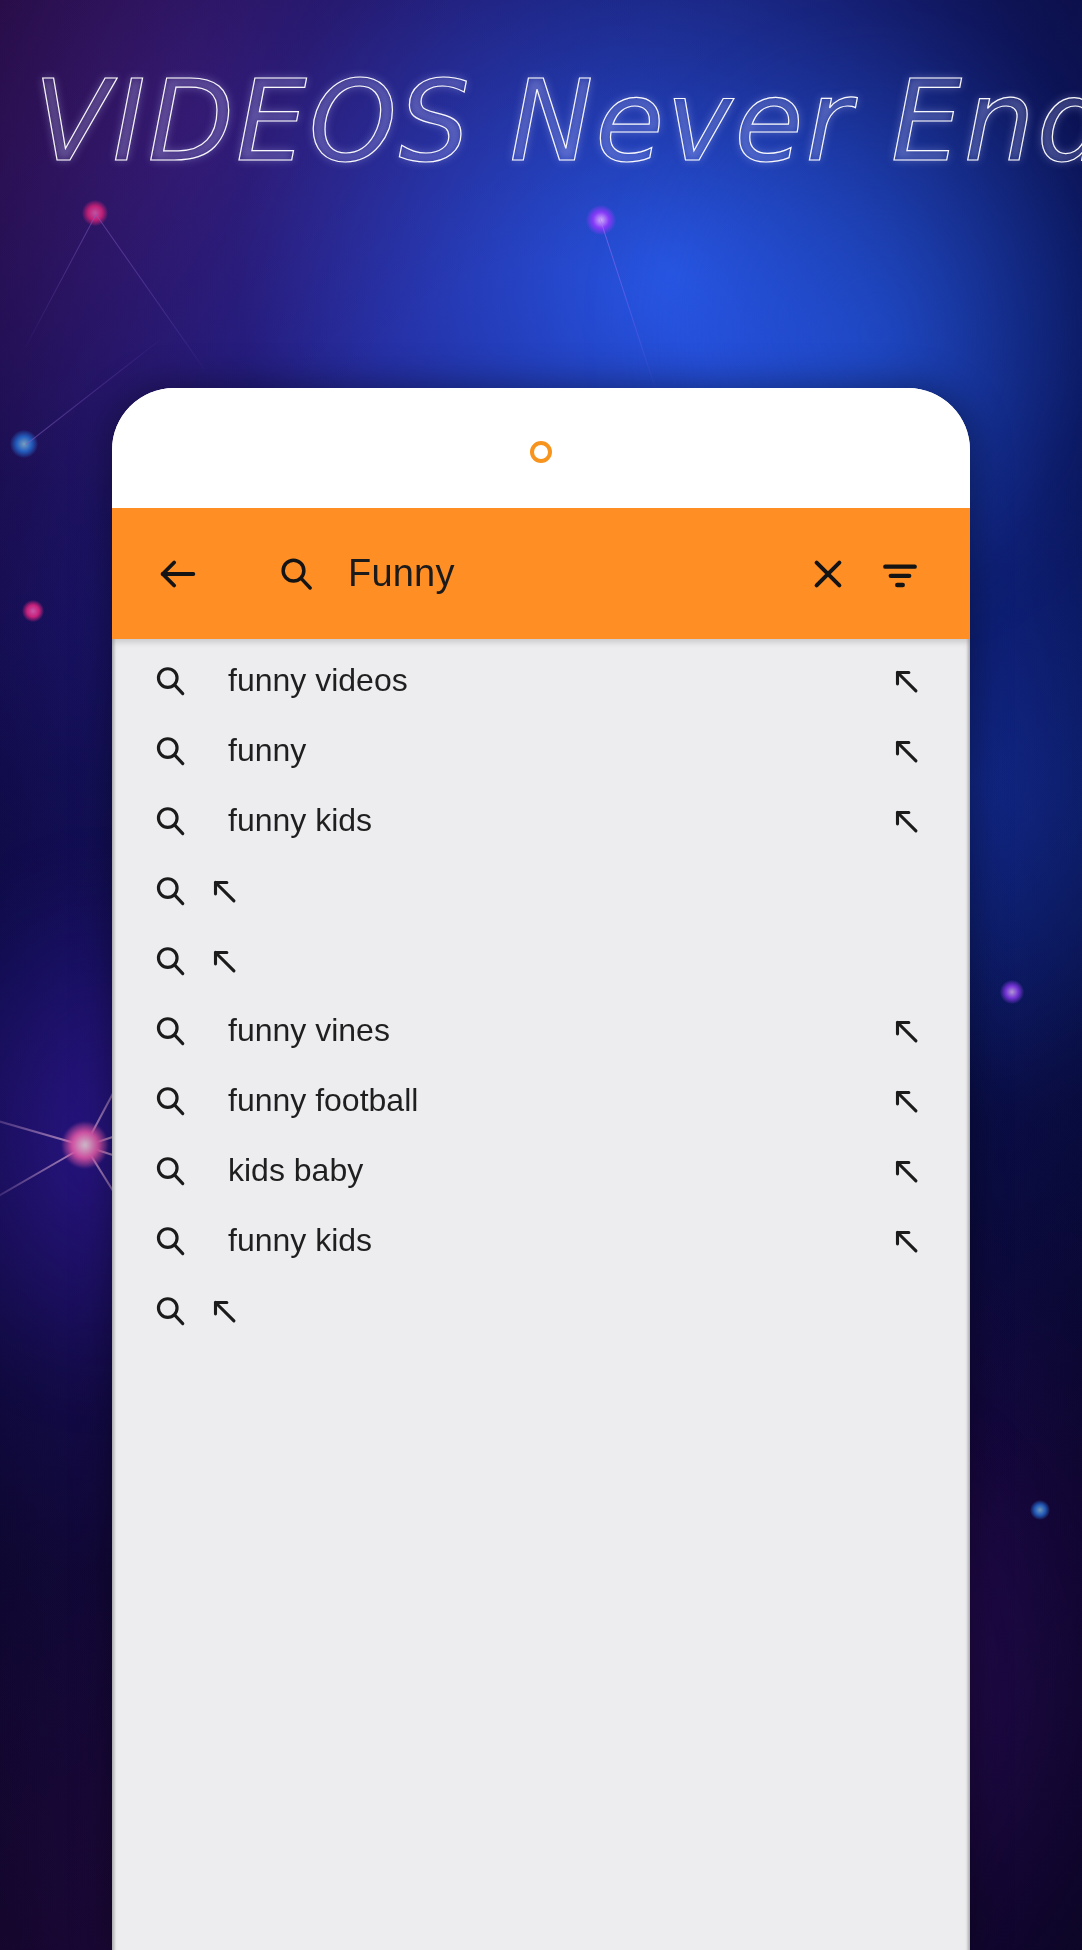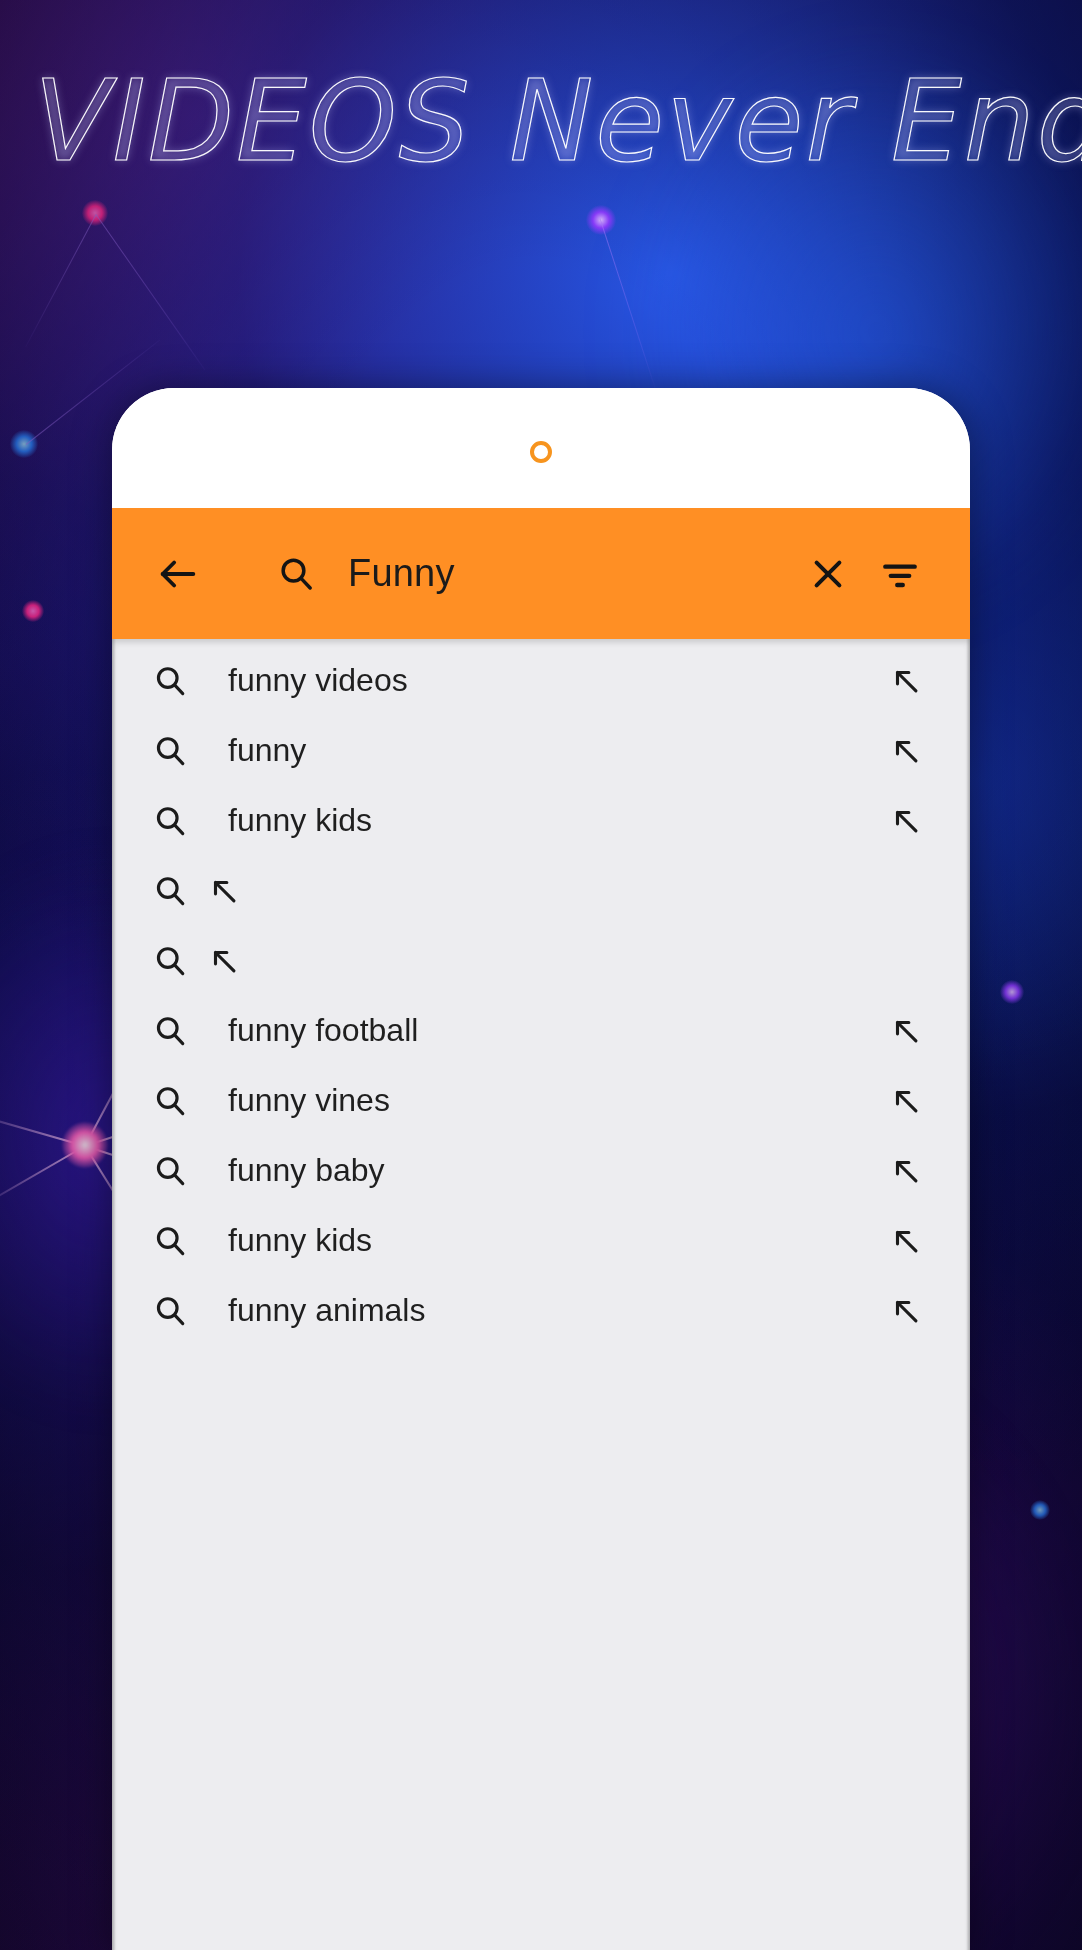--- a/index.html
+++ b/index.html
@@ -353,51 +353,51 @@
             </svg>
           </span>
         </div>
         <div class="sugg-row">
           <span class="sugg-icon">
             <svg width="36" height="36" viewBox="0 0 24 24" fill="none" stroke="#1b1b1b" stroke-width="2.1" stroke-linecap="round">
               <circle cx="10.5" cy="10" r="6.2"></circle>
               <line x1="15.2" y1="14.8" x2="20.5" y2="20.4"></line>
             </svg>
           </span>
+          <span class="sugg-label">funny vines</span>
+          <span class="sugg-arrow">
+            <svg width="34" height="34" viewBox="0 0 24 24" fill="none" stroke="#1b1b1b" stroke-width="2.2" stroke-linecap="round" stroke-linejoin="round">
+              <line x1="19" y1="19" x2="6" y2="6"></line>
+              <polyline points="6,14 6,6 14,6"></polyline>
+            </svg>
+          </span>
+        </div>
+        <div class="sugg-row">
+          <span class="sugg-icon">
+            <svg width="36" height="36" viewBox="0 0 24 24" fill="none" stroke="#1b1b1b" stroke-width="2.1" stroke-linecap="round">
+              <circle cx="10.5" cy="10" r="6.2"></circle>
+              <line x1="15.2" y1="14.8" x2="20.5" y2="20.4"></line>
+            </svg>
+          </span>
           <span class="sugg-label">funny football</span>
           <span class="sugg-arrow">
             <svg width="34" height="34" viewBox="0 0 24 24" fill="none" stroke="#1b1b1b" stroke-width="2.2" stroke-linecap="round" stroke-linejoin="round">
               <line x1="19" y1="19" x2="6" y2="6"></line>
               <polyline points="6,14 6,6 14,6"></polyline>
             </svg>
           </span>
         </div>
         <div class="sugg-row">
           <span class="sugg-icon">
             <svg width="36" height="36" viewBox="0 0 24 24" fill="none" stroke="#1b1b1b" stroke-width="2.1" stroke-linecap="round">
               <circle cx="10.5" cy="10" r="6.2"></circle>
               <line x1="15.2" y1="14.8" x2="20.5" y2="20.4"></line>
             </svg>
           </span>
-          <span class="sugg-label">funny vines</span>
-          <span class="sugg-arrow">
-            <svg width="34" height="34" viewBox="0 0 24 24" fill="none" stroke="#1b1b1b" stroke-width="2.2" stroke-linecap="round" stroke-linejoin="round">
-              <line x1="19" y1="19" x2="6" y2="6"></line>
-              <polyline points="6,14 6,6 14,6"></polyline>
-            </svg>
-          </span>
-        </div>
-        <div class="sugg-row">
-          <span class="sugg-icon">
-            <svg width="36" height="36" viewBox="0 0 24 24" fill="none" stroke="#1b1b1b" stroke-width="2.1" stroke-linecap="round">
-              <circle cx="10.5" cy="10" r="6.2"></circle>
-              <line x1="15.2" y1="14.8" x2="20.5" y2="20.4"></line>
-            </svg>
-          </span>
-          <span class="sugg-label">funny baby</span>
+          <span class="sugg-label">kids baby</span>
           <span class="sugg-arrow">
             <svg width="34" height="34" viewBox="0 0 24 24" fill="none" stroke="#1b1b1b" stroke-width="2.2" stroke-linecap="round" stroke-linejoin="round">
               <line x1="19" y1="19" x2="6" y2="6"></line>
               <polyline points="6,14 6,6 14,6"></polyline>
             </svg>
           </span>
         </div>
         <div class="sugg-row">
           <span class="sugg-icon">
             <svg width="36" height="36" viewBox="0 0 24 24" fill="none" stroke="#1b1b1b" stroke-width="2.1" stroke-linecap="round">
@@ -413,21 +413,20 @@
             </svg>
           </span>
         </div>
         <div class="sugg-row">
           <span class="sugg-icon">
             <svg width="36" height="36" viewBox="0 0 24 24" fill="none" stroke="#1b1b1b" stroke-width="2.1" stroke-linecap="round">
               <circle cx="10.5" cy="10" r="6.2"></circle>
               <line x1="15.2" y1="14.8" x2="20.5" y2="20.4"></line>
             </svg>
           </span>
-          <span class="sugg-label">funny animals</span>
           <span class="sugg-arrow">
             <svg width="34" height="34" viewBox="0 0 24 24" fill="none" stroke="#1b1b1b" stroke-width="2.2" stroke-linecap="round" stroke-linejoin="round">
               <line x1="19" y1="19" x2="6" y2="6"></line>
               <polyline points="6,14 6,6 14,6"></polyline>
             </svg>
           </span>
         </div>
       </div>
   </div>
 

